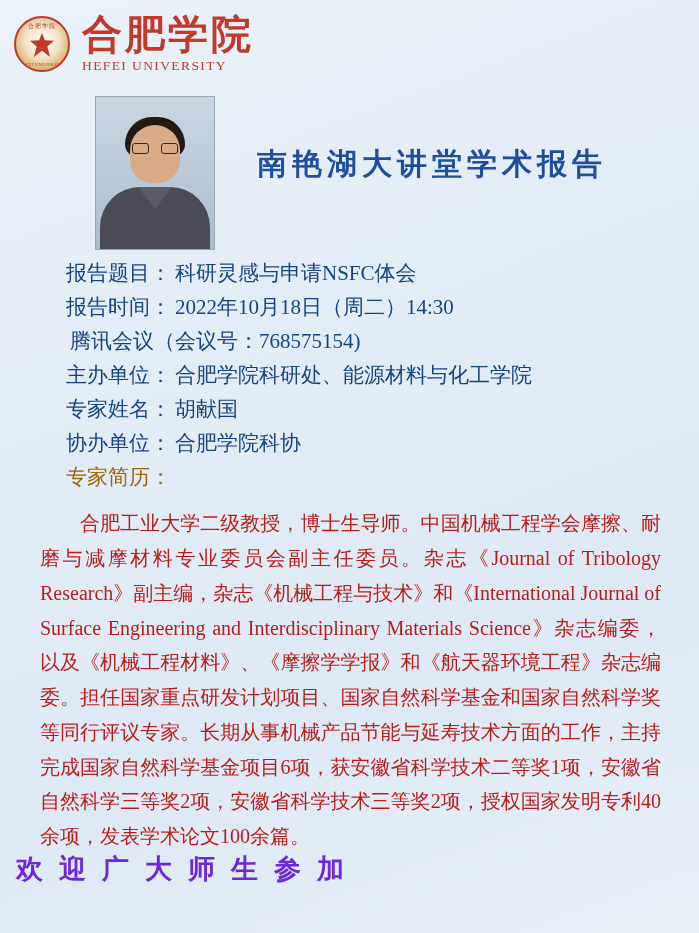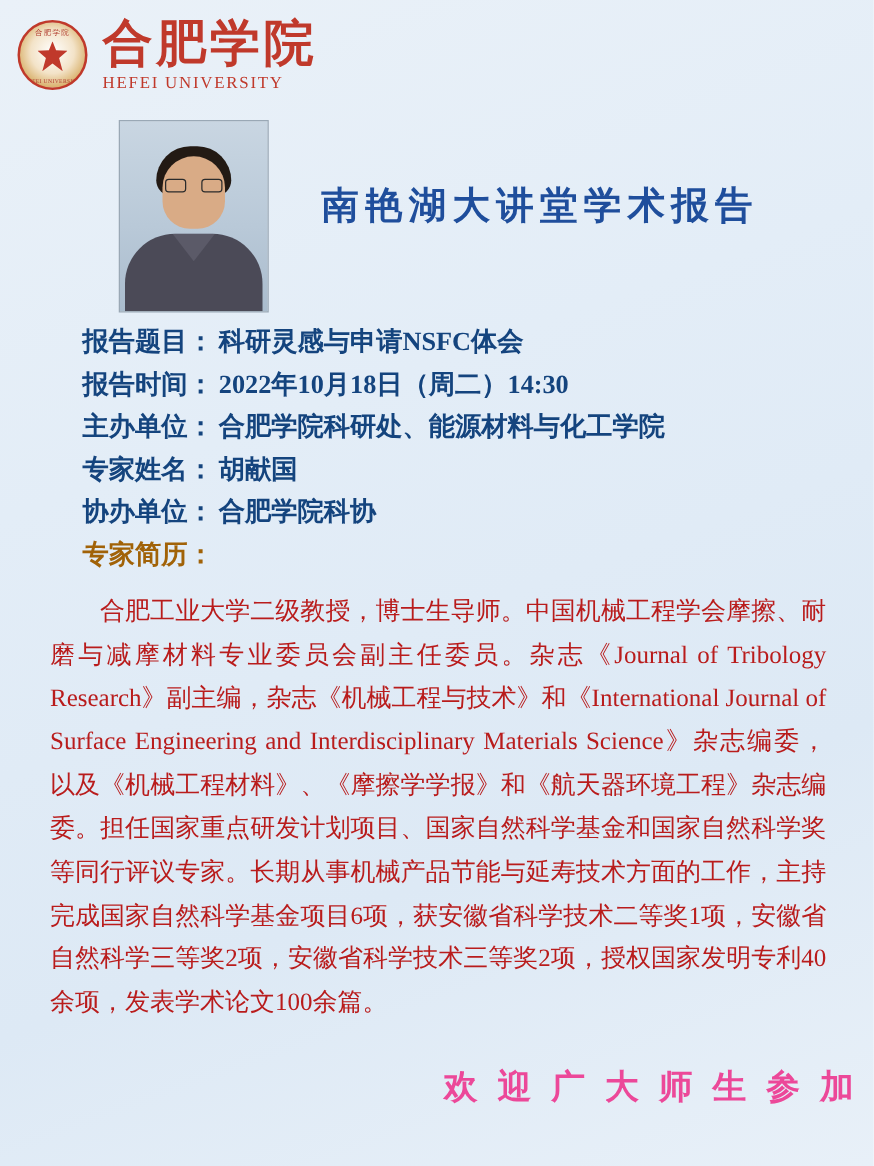--- a/index.html
+++ b/index.html
@@ -180,21 +180,20 @@
     color: #1f4e9c;
     letter-spacing: 5px;
     font-weight: bold;
     font-family: "Liberation Serif", serif;
     white-space: nowrap;
   }
 
   
   .info {
     padding: 14px 0 0 66px;
-    font-weight: bold;
   }
   .info-row {
     display: flex;
     align-items: baseline;
     font-size: 21px;
     color: #14447e;
     line-height: 1.62;
     font-family: "Liberation Serif", serif;
   }
   .info-row .label {
@@ -222,24 +221,24 @@
     text-indent: 2em;
     font-family: "Liberation Serif", serif;
   }
 
   
   .slogan {
     position: absolute;
     left: 0;
     right: 0;
     bottom: 42px;
-    text-align: right;
+    text-align: left;
     font-size: 27px;
     font-weight: bold;
-    color: #ec4899;
+    color: #6d28d9;
     letter-spacing: 16px;
     text-indent: 16px;
     font-family: "Liberation Serif", serif;
   }
 </style>
 </head>
 <body>
 
 <div class="poster">
 
@@ -269,20 +268,21 @@
   <div class="info">
     <div class="info-row">
       <span class="label">报告题目：</span>
       <span class="value">科研灵感与申请NSFC体会</span>
     </div>
     <div class="info-row">
       <span class="label">报告时间：</span>
       <span class="value">2022年10月18日（周二）14:30</span>
     </div>
     <div class="info-row">
+      <span class="value">腾讯会议（会议号：768575154)</span>
     </div>
     <div class="info-row">
       <span class="label">主办单位：</span>
       <span class="value">合肥学院科研处、能源材料与化工学院</span>
     </div>
     <div class="info-row">
       <span class="label">专家姓名：</span>
       <span class="value">胡献国</span>
     </div>
     <div class="info-row">

